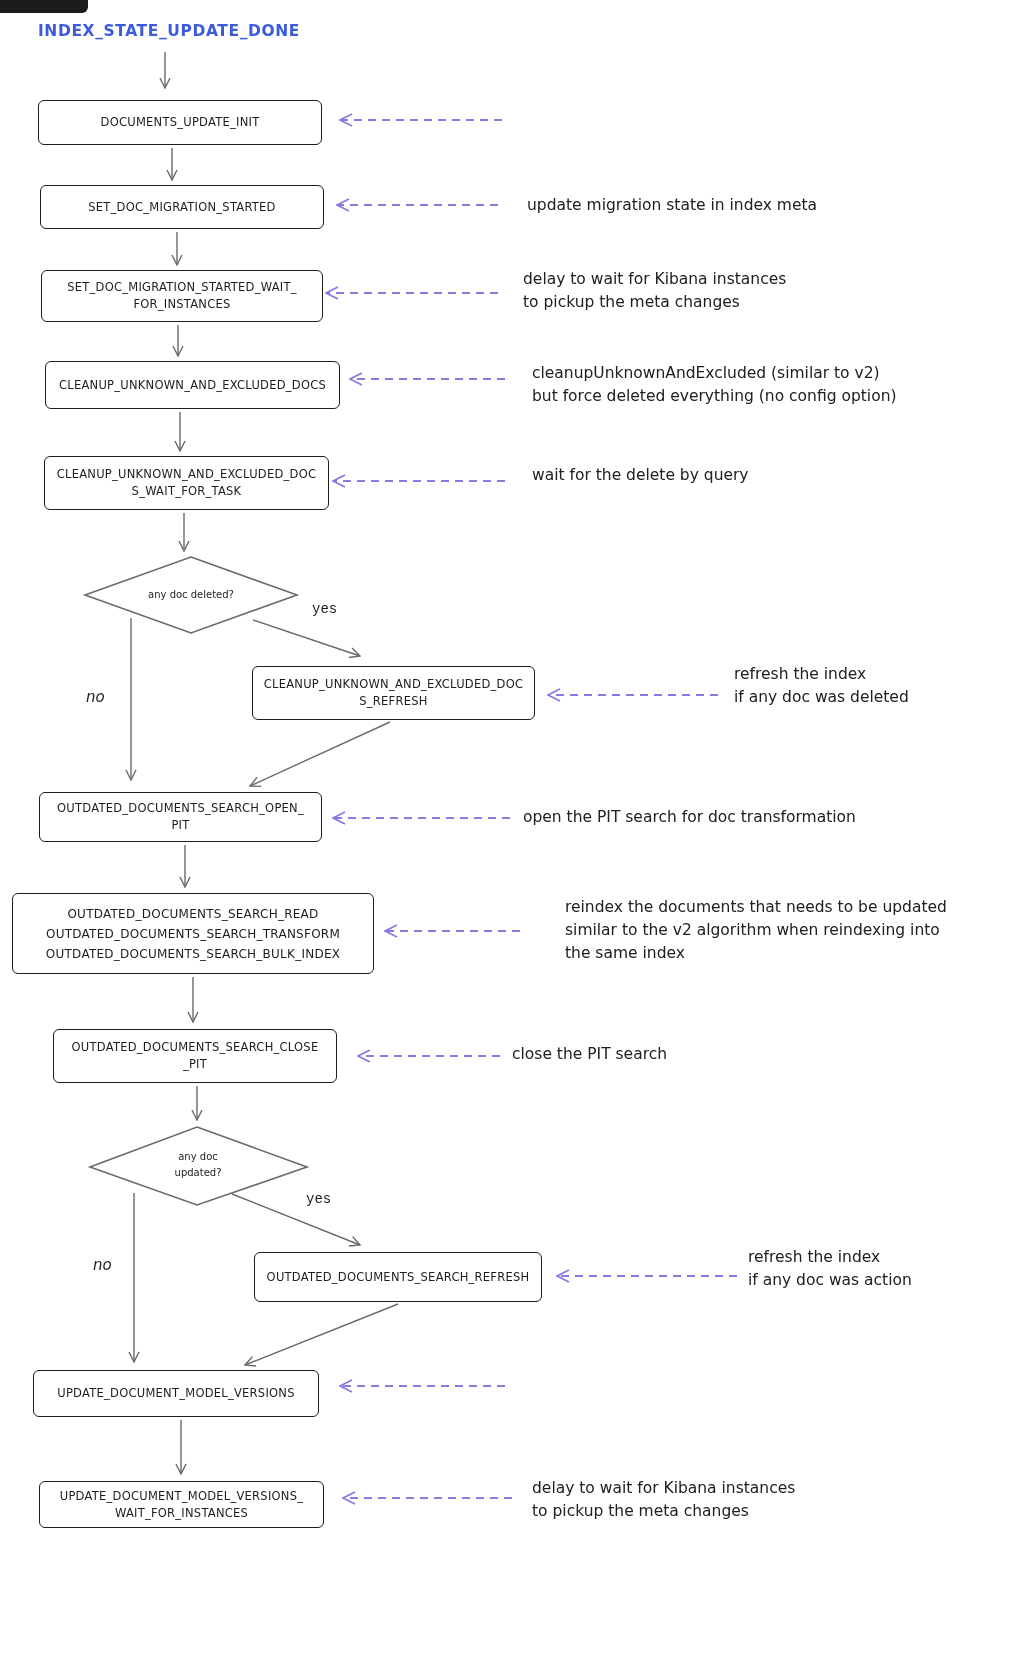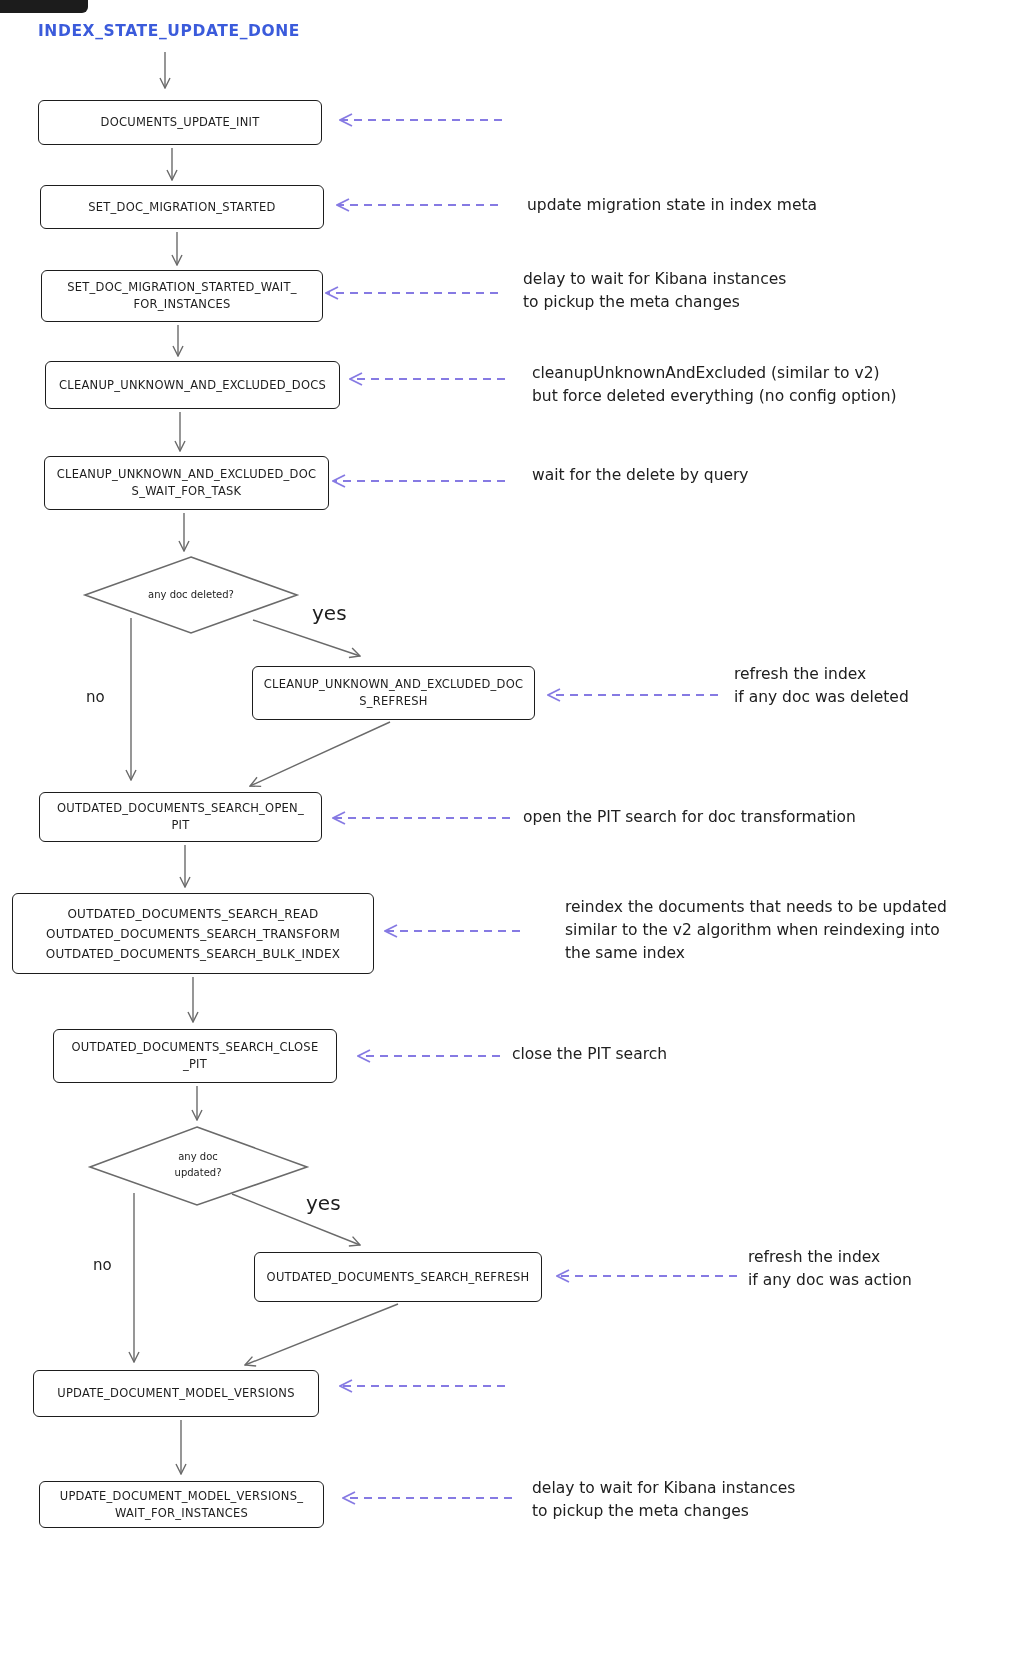--- a/index.html
+++ b/index.html
@@ -23,22 +23,22 @@
     color:var(--ink);background:transparent;white-space:nowrap;
   }
   .node--big{line-height:20px;font-size:12px;}
   .node--done{border:2.5px solid var(--green);color:var(--green);
     font-size:12px;letter-spacing:1px;}
   .dtext{
     position:absolute;text-align:center;font-size:10px;line-height:16px;
     color:var(--ink);
   }
   .elabel{position:absolute;color:var(--ink);}
-  .elabel--yes{font-size:20px;}
-  .elabel--no{font-size:15px;}
+  .elabel--yes{font-size:14px;font-family:Liberation Mono, monospace;}
+  .elabel--no{font-size:15px;font-style:italic;}
   .ann{position:absolute;font-size:15.5px;line-height:23px;color:#202020;white-space:nowrap;}
   .artifact{
     position:absolute;left:0;top:0;width:88px;height:13px;background:#1c1c1c;
     border-radius:0 0 6px 0;
   }
 </style>
 </head>
 <body>
 
 <div id="canvas">

